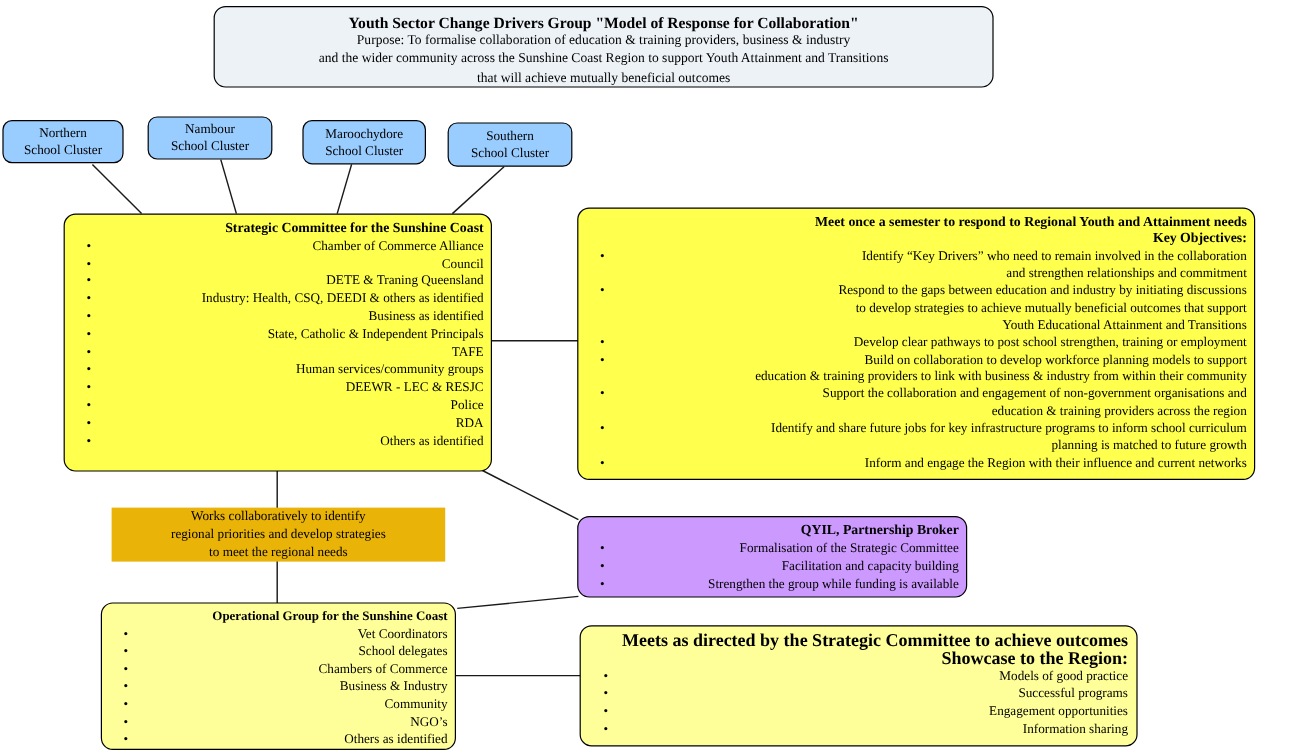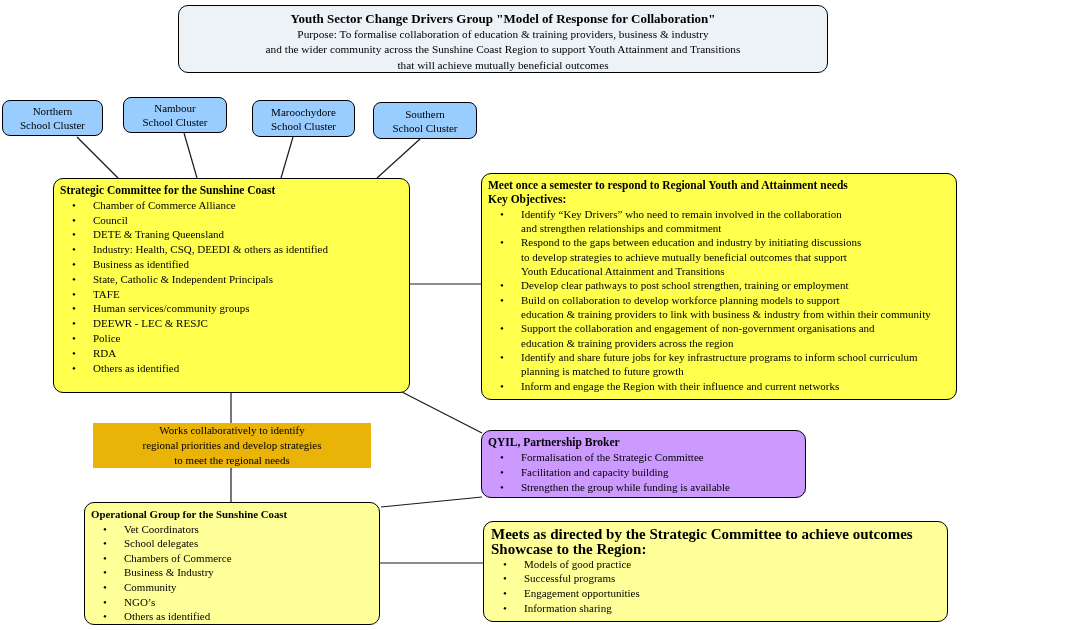--- a/index.html
+++ b/index.html
@@ -8,20 +8,21 @@
     font-family:Liberation Serif, serif; color:#000;
     overflow:hidden;
   }
   svg.connectors { position:absolute; left:0; top:0; z-index:0; }
   svg.connectors line { stroke:#1a1a1a; stroke-width:1.2; }
 
   .box {
     position:absolute; box-sizing:border-box; z-index:1;
     border:1.5px solid #000; border-radius:10px;
     overflow:hidden;
+    text-align:right;
   }
   .box h3 { margin:0; font-size:11.5px; font-weight:bold; white-space:nowrap; }
   ul.bullets { margin:0; padding:0; list-style:none; }
   ul.bullets li { position:relative; padding-left:33px; font-size:11px; white-space:pre-line; }
   ul.bullets li::before { content:"\2022"; position:absolute; left:12px; }
 
   .title-box {
     left:178px; top:5px; width:650px; height:68px;
     background:var(--header-bg,#edf2f7); text-align:center; padding-top:4px;
   }
@@ -30,21 +31,21 @@
 
   .cluster {
     background:var(--cluster-blue,#99ccff); border-radius:8px;
     display:flex; align-items:center; justify-content:center;
     text-align:center; font-size:11px; line-height:14px; white-space:pre-line;
   }
 
   .sc-box { left:53px; top:178px; width:357px; height:215px; background:var(--bright-yellow,#ffff4d); padding:4px 6px; }
   .sc-box h3, .sc-box li { line-height:14.8px; }
 
-  .obj-box { left:481px; top:173px; width:476px; height:227px; background:var(--bright-yellow,#ffff4d); padding:4px 6px;border-radius:10px; }
+  .obj-box { left:481px; top:173px; width:565px; height:227px; background:var(--bright-yellow,#ffff4d); padding:4px 6px;border-radius:10px; }
   .obj-box h3, .obj-box li { line-height:14.35px; }
   .obj-box li { font-size:10.5px; padding-left:30px; }
   .obj-box li::before { left:10px; }
 
   .purple-box { left:481px; top:430px; width:325px; height:68px; background:var(--broker-purple,#cc99ff); padding:4px 6px; }
   .purple-box h3, .purple-box li { line-height:15px; }
 
   .og-box { left:84px; top:502px; width:296px; height:123px; background:var(--pale-yellow,#ffff99); padding:4px 6px; }
   .og-box h3 { font-size:10.8px; }
   .og-box h3, .og-box li { line-height:14.6px; }

